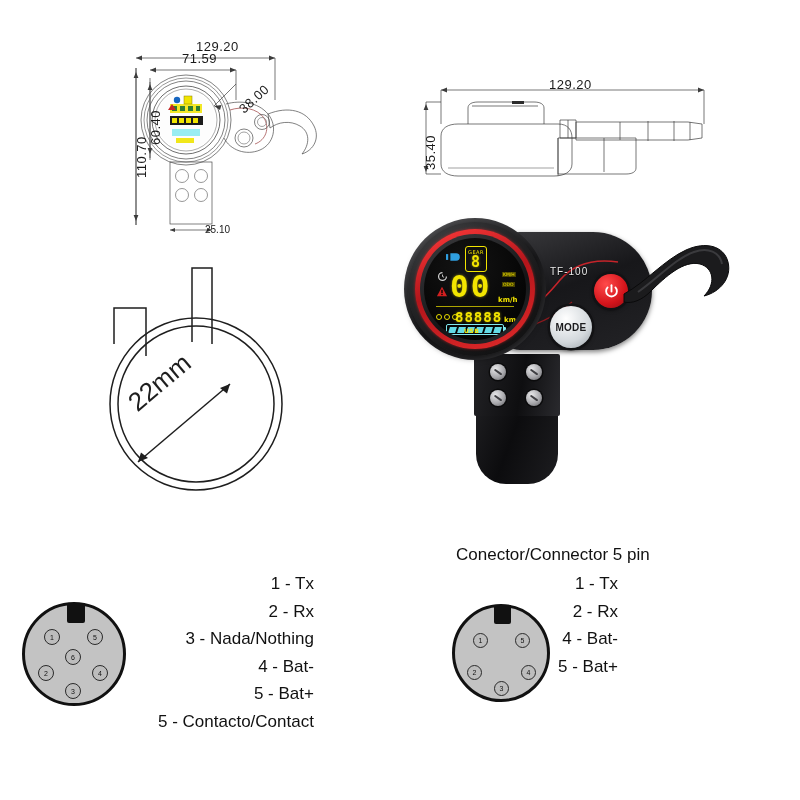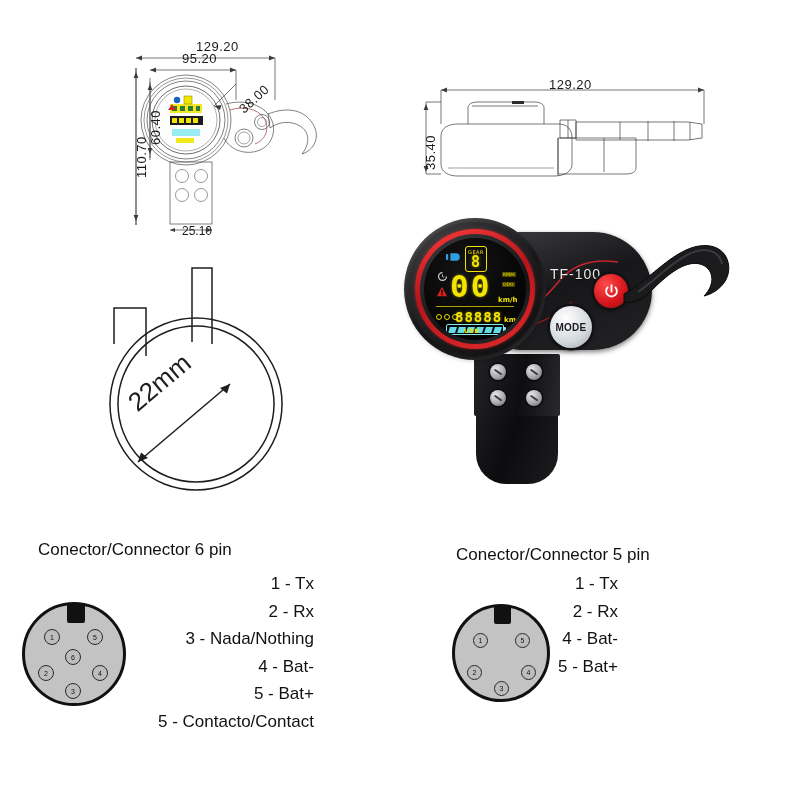--- a/index.html
+++ b/index.html
@@ -20,21 +20,21 @@
   
   .dwg{position:absolute;}
   .dimtext{
     position:absolute;
     font-family:"Liberation Sans", sans-serif;
     font-size:13px;
     letter-spacing:.5px;
     color:#1a1a1a;
     white-space:nowrap;
   }
-  .dimtext.small{font-size:12px;letter-spacing:0;}
+  .dimtext.small{font-size:10px;letter-spacing:0;margin-left:23px;}
   .dimtext.rot{transform-origin:0 0;}
 
   
   .product{position:absolute;}
 
   .head-body{
     position:absolute;
     border-radius:50%;
     background:
       radial-gradient(circle at 35% 28%, #4a4a4c 0%, #2b2b2d 38%, #161617 70%, #0a0a0b 100%);
@@ -109,21 +109,21 @@
   .console{
     position:absolute;
     background:linear-gradient(160deg,#3a3a3d 0%,#17171a 45%,#232326 100%);
     box-shadow:0 2px 5px rgba(0,0,0,.5);
   }
   .console-swoosh{position:absolute;}
   .model-text{
     position:absolute;
     color:#e9e9e9;
     font-family:"Liberation Sans", sans-serif;
-    font-size:14px;
+    font-size:10px;
     letter-spacing:1px;
     text-shadow:0 1px 1px #000;
   }
   .btn-power{
     position:absolute;border-radius:50%;
     background:radial-gradient(circle at 35% 30%, #ff4a4a, #d4141b 60%, #8e0d12 100%);
     box-shadow:0 0 0 2.5px #121214, 0 2px 4px rgba(0,0,0,.6);
     display:flex;align-items:center;justify-content:center;
   }
   .btn-mode{
@@ -274,21 +274,21 @@
         <rect x="61" y="78" width="5" height="5" fill="#f0e400"></rect>
         <rect x="68" y="78" width="5" height="5" fill="#f0e400"></rect>
         <rect x="75" y="78" width="5" height="5" fill="#f0e400"></rect>
         <rect x="54" y="89" width="28" height="7" fill="#7fe8ef" opacity=".8"></rect>
         <rect x="58" y="98" width="18" height="5" fill="#f0e400" opacity=".9"></rect>
       </g>
     </svg>
   </div>
 
   <div class="dimtext" style="left:196px;top:39px;">129.20</div>
-  <div class="dimtext" style="left:182px;top:51px;">95.20</div>
+  <div class="dimtext" style="left:182px;top:51px;">71.59</div>
   <div class="dimtext rot" style="left:236px;top:105px;transform:rotate(-42deg);">38.00</div>
   <div class="dimtext rot" style="left:134px;top:178px;transform:rotate(-90deg);">110.70</div>
   <div class="dimtext rot" style="left:148px;top:145px;transform:rotate(-90deg);">60.40</div>
   <div class="dimtext small" style="left:182px;top:224px;">25.10</div>
 
   <div class="dwg" style="left:408px;top:62px;width:320px;height:130px;">
     <svg width="320" height="130" viewBox="0 0 320 130">
       <g stroke="#3c3c3c" stroke-width="0.7" fill="none">
 
         <line x1="33" y1="28" x2="296" y2="28"></line>
@@ -444,21 +444,20 @@
           <i></i>
       </div>
 
       <div style="position:absolute;left:40px;top:88px;">
         <span class="lbl-usb" style="opacity:0;">USB</span>
       </div>
       <div class="lbl-usb" style="position:absolute;left:40px;top:89px;">USB</div>
     </div>
   </div>
 
-  <div class="conn-title" style="left:38px;top:540px;">Conector/Connector 6 pin</div>
 
   <div class="conn-face" style="left:22px;top:602px;width:104px;height:104px;">
     <div class="conn-key" style="left:42px;top:-2px;width:18px;height:20px;"></div>
     <div class="pin" style="left:19px;top:24px;width:16px;height:16px;">1</div>
     <div class="pin" style="left:62px;top:24px;width:16px;height:16px;">5</div>
     <div class="pin" style="left:40px;top:44px;width:16px;height:16px;">6</div>
     <div class="pin" style="left:13px;top:60px;width:16px;height:16px;">2</div>
     <div class="pin" style="left:67px;top:60px;width:16px;height:16px;">4</div>
     <div class="pin" style="left:40px;top:78px;width:16px;height:16px;">3</div>
   </div>

